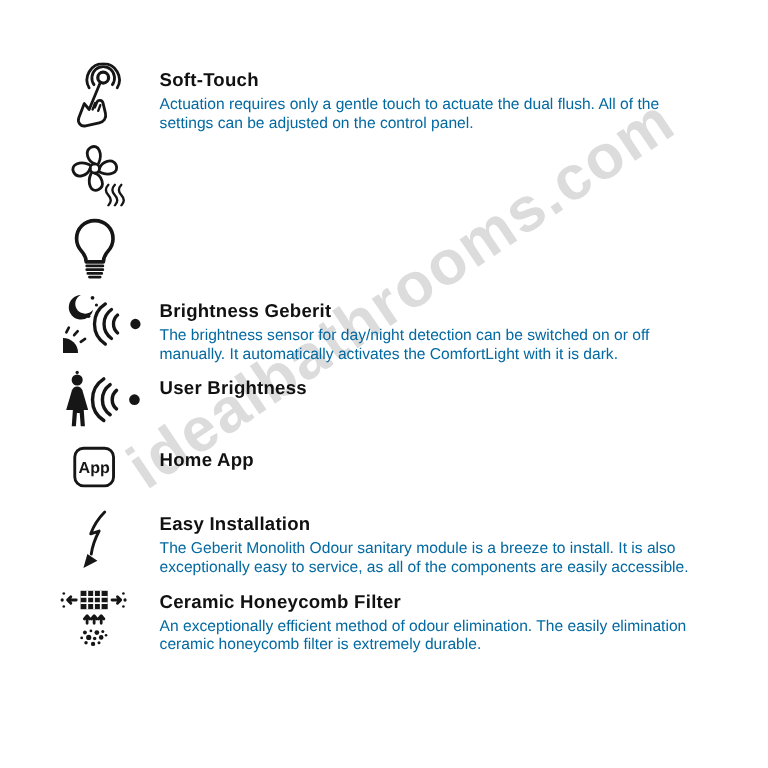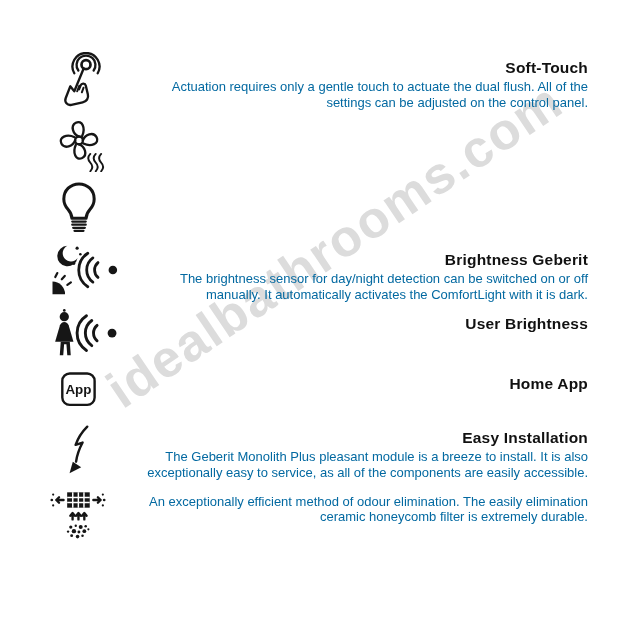--- a/index.html
+++ b/index.html
@@ -7,21 +7,21 @@
     width:640px;height:640px;background:#ffffff;position:relative;overflow:hidden;
     font-family:"Liberation Sans", sans-serif;color:#1f1f1f;
   }
   .watermark{
     position:absolute;left:128px;top:362px;height:56px;line-height:56px;
     font-size:52px;font-weight:bold;letter-spacing:1.5px;color:#dcdcdc;
     transform:rotate(-34deg);transform-origin:0 100%;white-space:nowrap;
     user-select:none;pointer-events:none;
   }
   .content{position:absolute;left:50px;top:54px;width:545px;}
-  .feature-row{display:flex;align-items:flex-start;margin-bottom:8px;text-align:right;}
+  .feature-row{display:flex;align-items:flex-start;margin-bottom:8px;}
   .icon-cell{width:83px;flex:0 0 83px;margin-top:-2px;}
   .icon-cell svg{display:block;}
   .text-cell{flex:1 1 auto;padding-top:5px;max-width:455px;}
   .feature-title{font-size:15.5px;font-weight:bold;color:#111;margin:0 0 3px 0;line-height:17px;letter-spacing:.2px;}
   .feature-desc{font-size:13px;line-height:15.6px;color:#0369a1;margin:0;}
   .ic{stroke:#161616;fill:none;stroke-width:2.6;stroke-linecap:round;stroke-linejoin:round;}
   .icf{fill:#161616;stroke:none;}
 </style>
 </head>
 <body>
@@ -140,21 +140,21 @@
 
   <div class="feature-row">
     <div class="icon-cell">
       <svg width="38" height="56" viewBox="0 0 40 60" style="margin-left:8px;">
         <path d="M31,5 C25.5,10.5 21,17.5 18.5,24.5 l7.5,-2.5 c-3.5,6.5 -6,13.5 -7,20.5" class="ic" stroke-width="3.2"></path>
         <polygon points="12,55 15.5,42.5 24.5,48.5" class="icf"></polygon>
       </svg>
     </div>
     <div class="text-cell">
       <h3 class="feature-title">Easy Installation</h3>
-      <p class="feature-desc">The Geberit Monolith Plus pleasant module is a breeze to install. It is also exceptionally easy to service, as all of the components are easily accessible.</p>
+      <p class="feature-desc">The Geberit Monolith Odour sanitary module is a breeze to install. It is also exceptionally easy to service, as all of the components are easily accessible.</p>
     </div>
   </div>
 
   <div class="feature-row">
     <div class="icon-cell">
       <svg width="56" height="54" viewBox="0 0 62 58">
         <rect x="19" y="5" width="25" height="17" class="icf"></rect>
         <g stroke="#ffffff" stroke-width="1.6" fill="none">
           <path d="M25.2,5 v17 M31.4,5 v17 M37.6,5 v17"></path>
           <path d="M19,10.7 h25 M19,16.3 h25"></path>
@@ -182,17 +182,18 @@
           <circle cx="32" cy="49" r="1.6"></circle>
             <circle cx="38" cy="48" r="2.1"></circle>
             <circle cx="42.5" cy="46" r="1.2"></circle>
           <circle cx="24" cy="53" r="1.6"></circle>
             <circle cx="30.5" cy="54" r="2"></circle>
             <circle cx="36" cy="53" r="1.4"></circle>
         </g>
       </svg>
     </div>
     <div class="text-cell">
+      <h3 class="feature-title">Ceramic Honeycomb Filter</h3>
       <p class="feature-desc">An exceptionally efficient method of odour elimination. The easily elimination ceramic honeycomb filter is extremely durable.</p>
     </div>
   </div>
 
 </div>
 
 </body></html>

